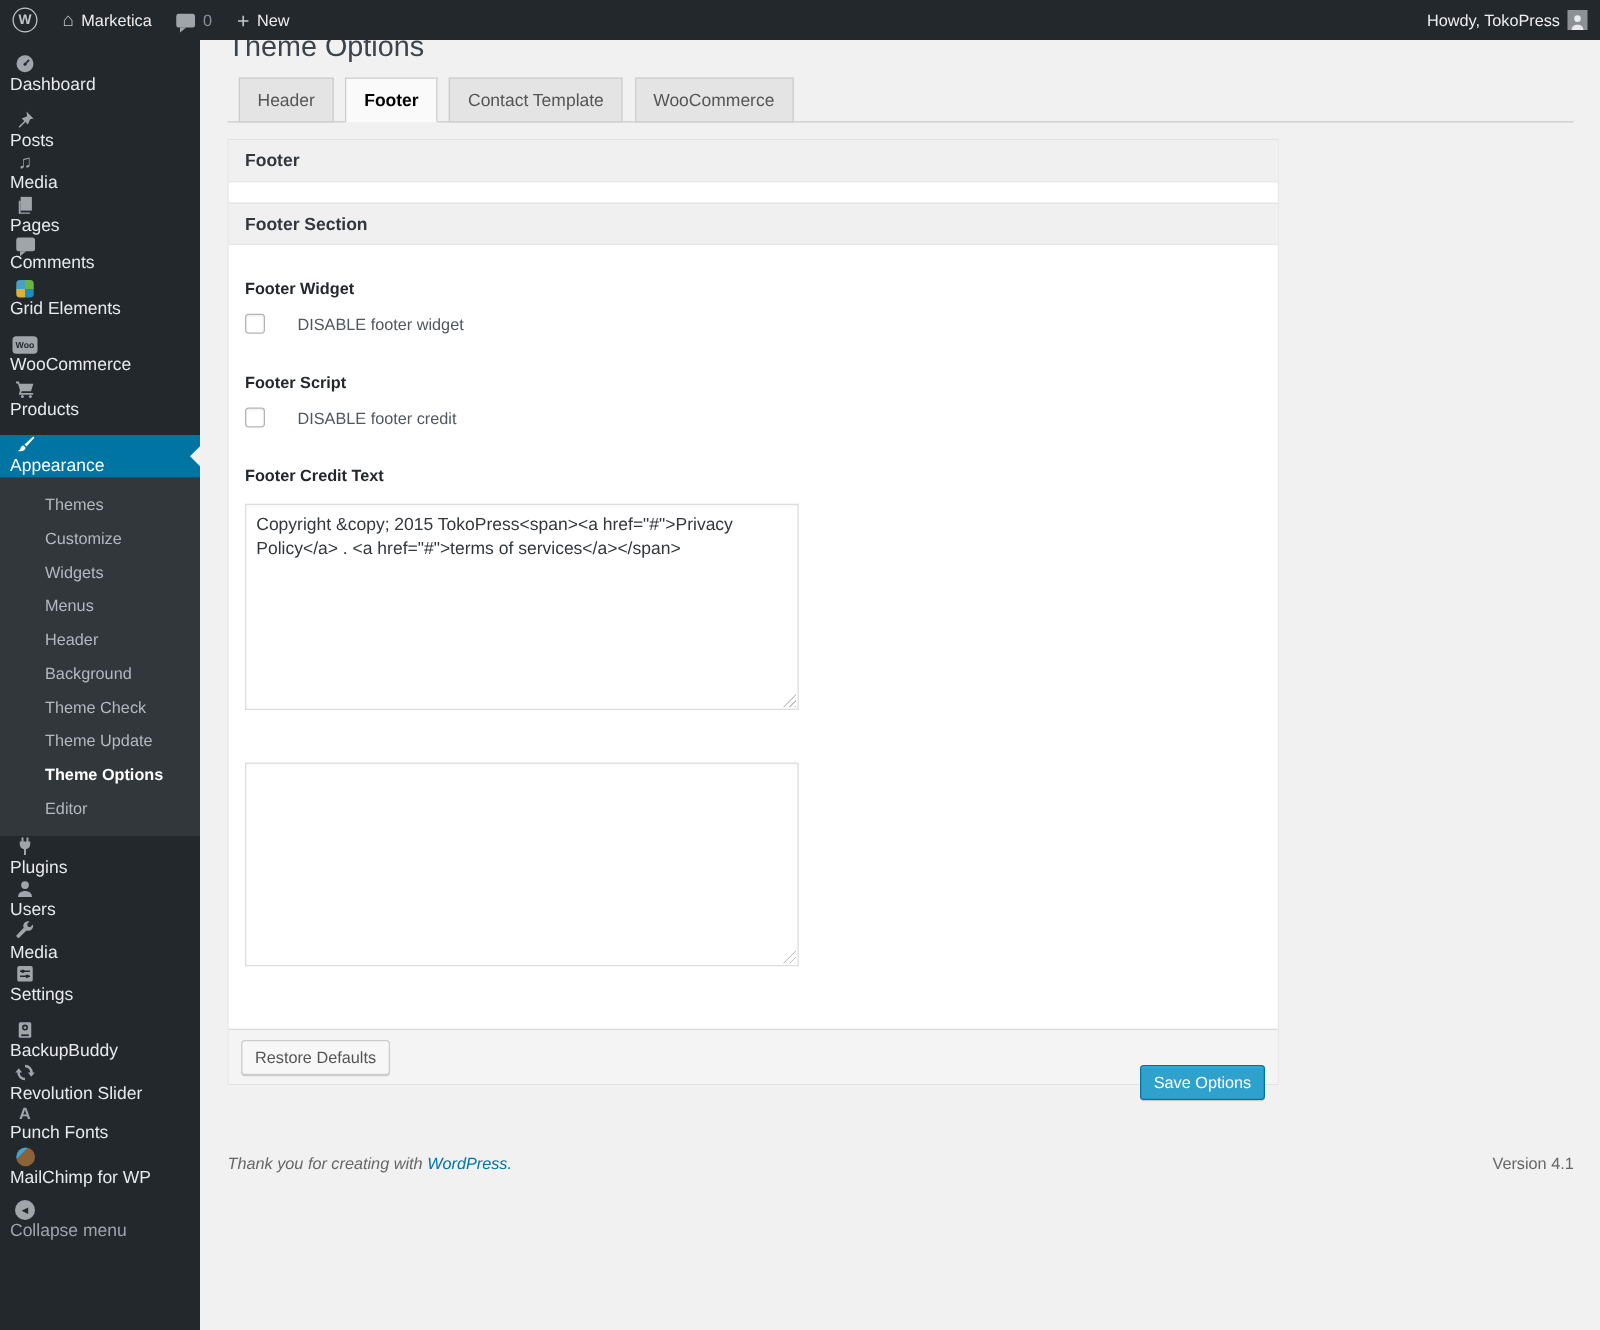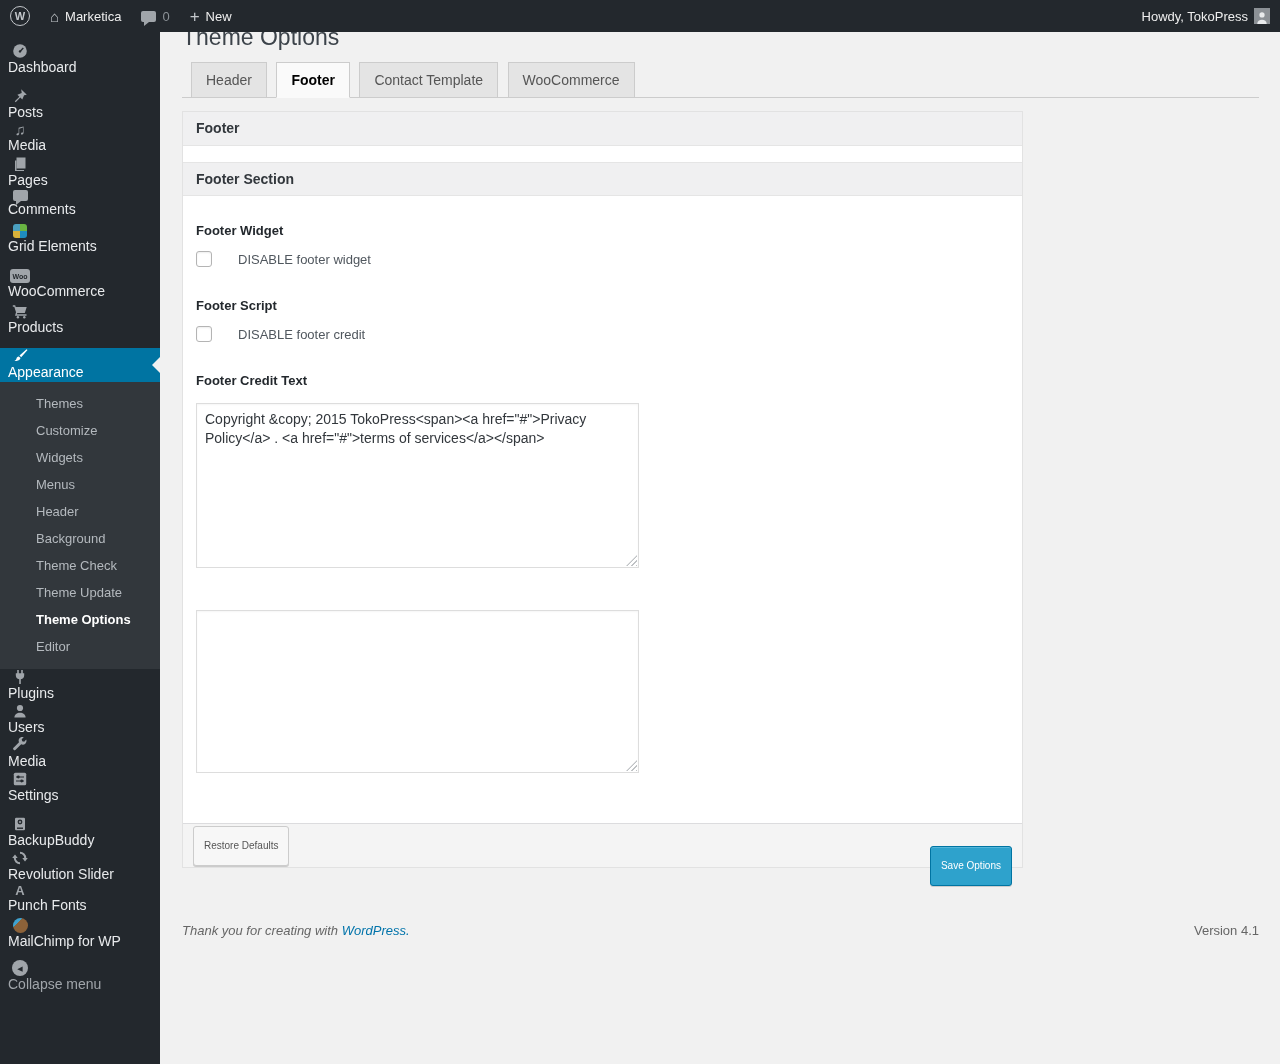--- a/index.html
+++ b/index.html
@@ -124,21 +124,21 @@
     position:absolute; right:2px; bottom:2px; width:11px; height:11px;
     background:repeating-linear-gradient(-45deg,#bfc2c5 0 1px,transparent 1px 3.5px);
     clip-path:polygon(100% 0,100% 100%,0 100%); cursor:nwse-resize;
   }
   .script-row { display:flex; align-items:flex-start; }
   .help-text { margin:17px 0 0 19px; width:310px; font-size:13px; line-height:16px; color:#50575e; }
   .panel-footer {
     height:44px; background:#f4f4f4; border-top:1px solid #dcdcde;
     display:flex; align-items:center; justify-content:space-between; padding:0 10px;
   }
-  .btn { height:40px; padding:0 10px; border-radius:3px; font-size:10px;
+  .btn { height:28px; padding:0 10px; border-radius:3px; font-size:13px;
     font-family:"Liberation Sans", sans-serif; cursor:pointer; }
   .btn-secondary { background:#f7f7f7; border:1px solid #ccc; color:#555; box-shadow:0 1px 0 #ccc; }
   .btn-primary { background:#2ea2cc; border:1px solid #0074a2; color:#fff;
     box-shadow:inset 0 1px 0 rgba(120,200,230,.5), 0 1px 0 rgba(0,0,0,.15);margin-top:40px; }
   .page-footer {
     margin-top:55px; display:flex; justify-content:space-between; align-items:baseline;
     font-size:13px; color:#666; padding-bottom:20px;
   }
   .thanks { font-style:italic; }
   .thanks a { color:#0073aa; font-style:italic; text-decoration:none; cursor:pointer; }

